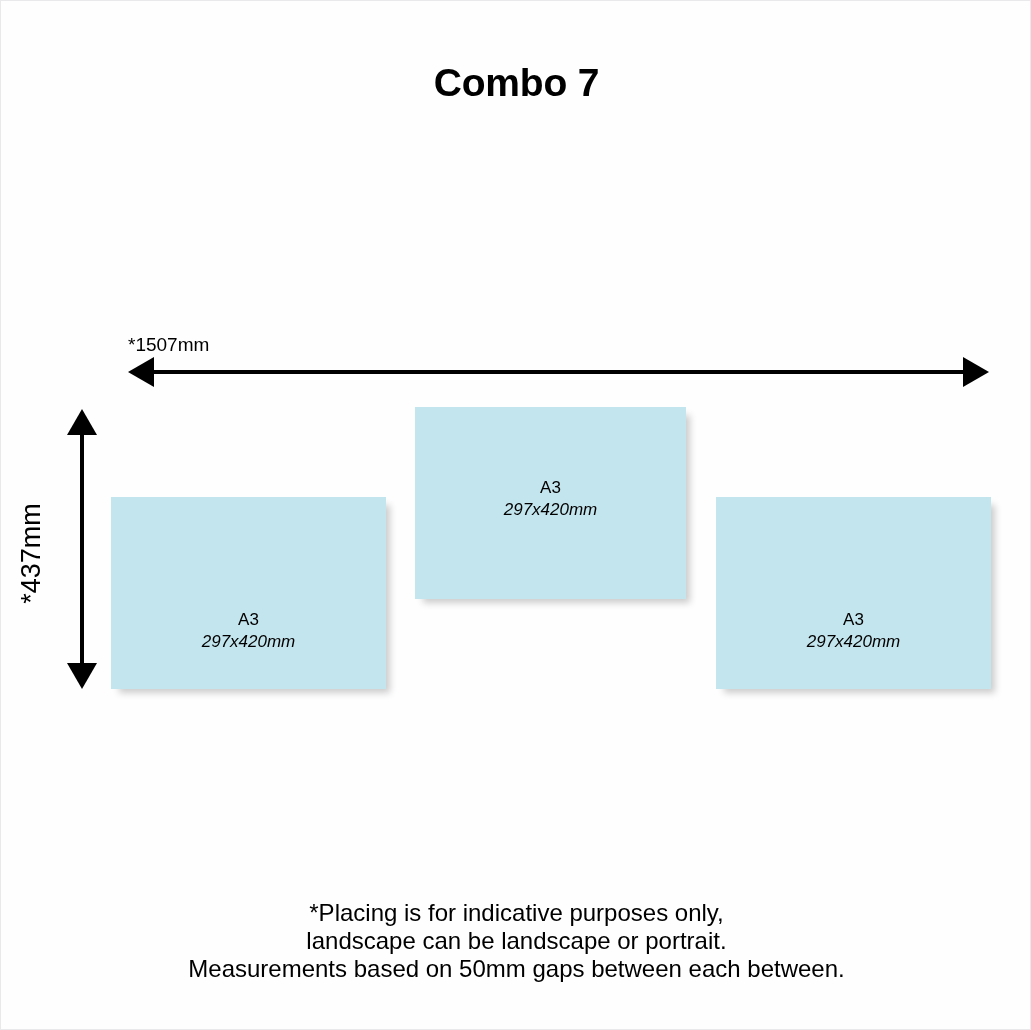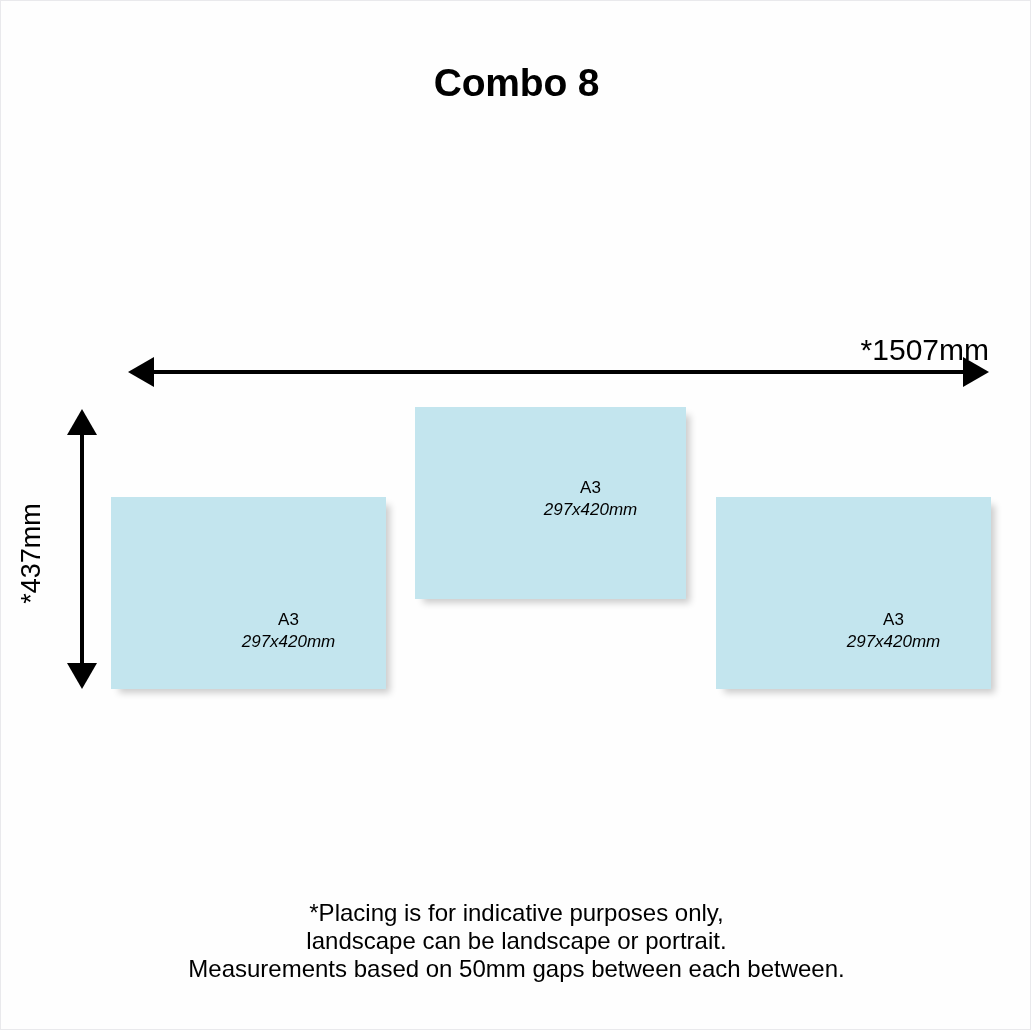--- a/index.html
+++ b/index.html
@@ -32,22 +32,22 @@
     letter-spacing: -0.2px;
     line-height: 1;
   }
 
   
   .dim-h-label {
     position: absolute;
     left: 127px;
     top: 334px;
     width: 861px;
-    text-align: right;
-    font-size: 30px;
+    text-align: left;
+    font-size: 19px;
     line-height: 1;
   }
 
   .dim-h-line {
     position: absolute;
     left: 140px;
     top: 369px;
     width: 836px;
     height: 4px;
     background: #000000;
@@ -129,21 +129,20 @@
   }
 
   .canvas-text {
     position: absolute;
     left: 0;
     width: 100%;
     text-align: center;
     font-size: 17px;
     line-height: 22px;
     color: #000000;
-    padding-left: 40px;
   }
 
   .canvas-name { display: block; }
   .canvas-size { display: block; font-style: italic; }
 
   
   #canvas-left   { left: 110px; top: 496px; width: 275px; height: 192px; }
   #canvas-left .canvas-text   { top: 112px; }
 
   
@@ -164,21 +163,21 @@
     font-size: 24px;
     line-height: 28px;
   }
   .footnote div { display: block; }
 </style>
 </head>
 <body>
 
 <div id="page">
 
-  <div class="title">Combo 8</div>
+  <div class="title">Combo 7</div>
 
   <div class="dim-h-label">*1507mm</div>
   <div class="arrow-left"></div>
   <div class="dim-h-line"></div>
   <div class="arrow-right"></div>
 
   <div class="dim-v-label">*437mm</div>
   <div class="arrow-up"></div>
   <div class="dim-v-line"></div>
   <div class="arrow-down"></div>

